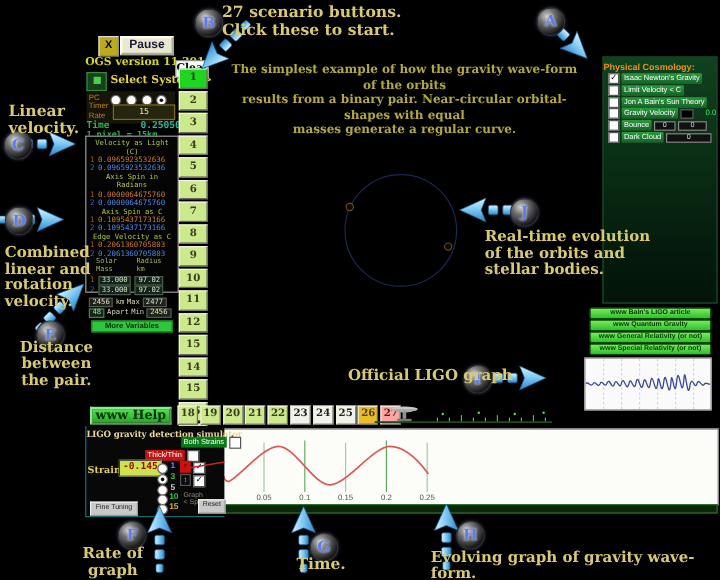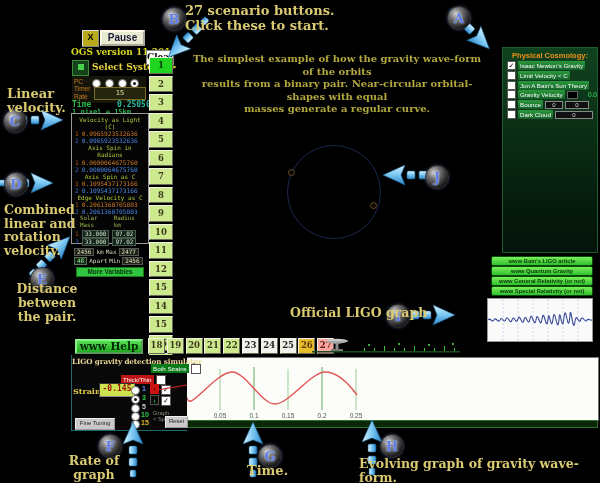--- a/index.html
+++ b/index.html
@@ -54,21 +54,21 @@
   .ann{color:#d9ca72;font:bold 12.5px "DejaVu Serif",serif;line-height:14px;white-space:pre-line}
   .badge{width:22px;height:22px;border-radius:50%;
          background:radial-gradient(circle at 35% 30%,#d0d0d0 0%,#707070 30%,#1a1a1a 72%,#000 100%);
          border:1px solid #333;color:#5f7ce8;font:bold 13px "DejaVu Serif",serif;
          display:flex;align-items:center;justify-content:center;
          text-shadow:0 0 2px #e8f2ff;box-shadow:0 0 3px rgba(120,160,255,.35)}
   .arr{overflow:visible}
   
   .cospanel{background:linear-gradient(180deg,#10421f 0%,#0a2f15 40%,#051a0c 80%,#04140a 100%);
             border:1px solid #1d5c2e}
-  .costitle{color:#f09018;font:bold 7.5px "Liberation Sans",sans-serif;text-align:center;width:100%}
+  .costitle{color:#f09018;font:bold 7.5px "Liberation Sans",sans-serif;width:100%}
   .cos-row{position:absolute;left:4px;display:flex;align-items:center;gap:2px;width:90px}
   .cos-lbl{background:linear-gradient(180deg,#2a9a3c,#15602a);color:#fff;font-size:6.2px;
            line-height:7px;padding:1px 2px;border-radius:1px;white-space:nowrap}
   .cos-box{background:#000;border:1px solid #666;width:9px;height:6px}
   .cos-in{background:#101010;border:1px solid #888;color:#ddd;font-size:6px;line-height:6px;text-align:center}
   .cos-val{color:#3ce860;font-size:6.5px;margin-left:auto}
   .cb{background:#fff;border:1px solid #555;width:7px;height:7px;font-size:7px;line-height:7px;
       text-align:center;color:#000;flex:0 0 auto}
   .cb.checked::after{content:"\2713"}
   .rd{width:7px;height:7px;border-radius:50%;background:#fff;border:1px solid #666}
@@ -443,14 +443,17 @@
 rotation
 velocity.</div>
   <div class="abs ann" style="left:12px;top:282px;width:70px;text-align:center;font-size:12.5px">Distance
 between
 the pair.</div>
   <div class="abs ann" style="left:50px;top:454px;width:88px;text-align:center;font-size:12.5px;line-height:13.5px">Rate of graph
 movement.</div>
   <div class="abs ann" style="left:247px;top:464px;font-size:13px">Time.</div>
   <div class="abs ann" style="left:359px;top:457px;font-size:12.5px">Evolving graph of gravity wave-form.</div>
   <div class="abs ann" style="left:290px;top:306px;font-size:12.5px">Official LIGO graph</div>
+  <div class="abs ann" style="left:404px;top:190px;font-size:12.5px;line-height:13.5px">Real-time evolution
+of the orbits and
+stellar bodies.</div>
 
 </div>
 
 </body></html>

